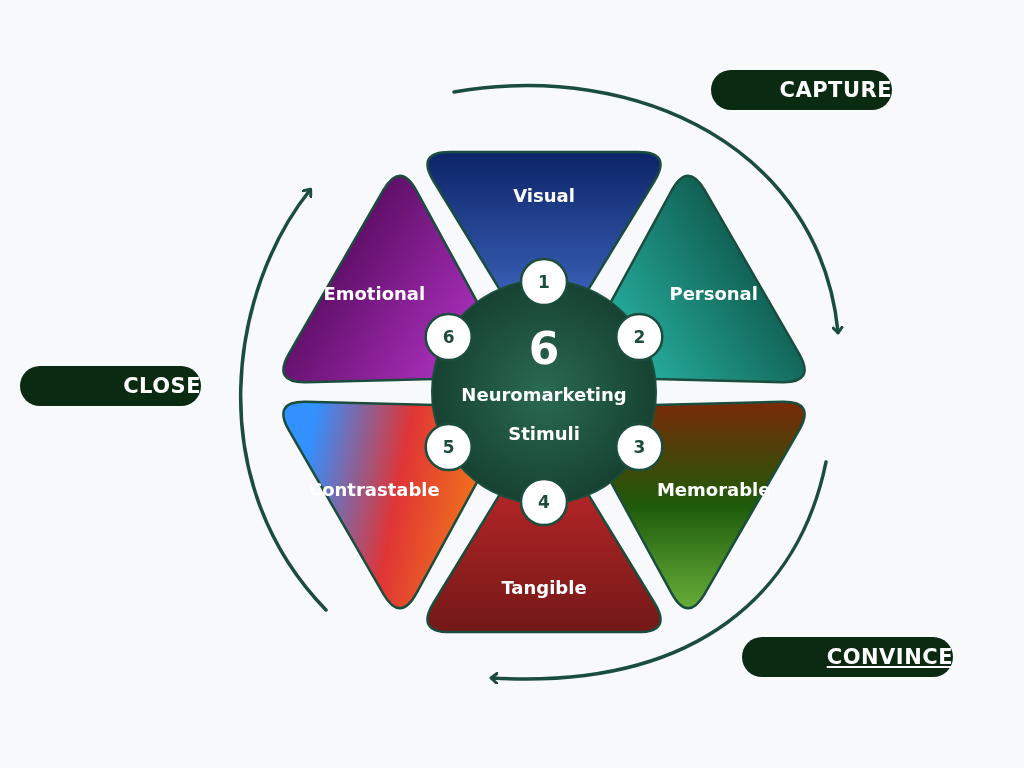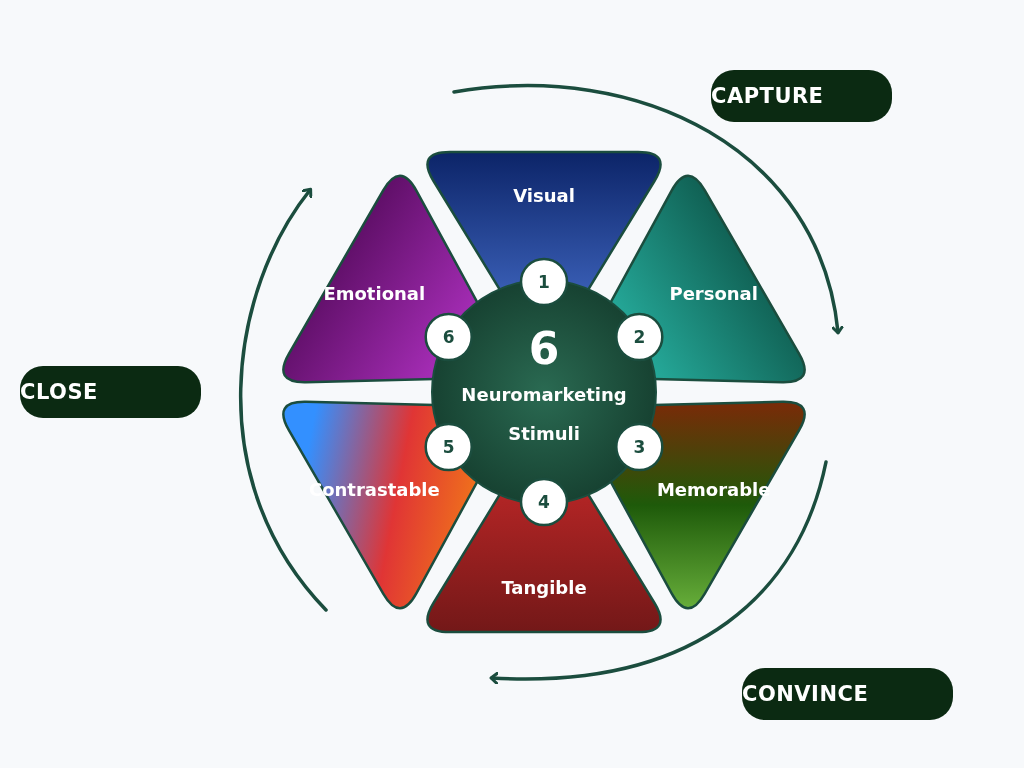--- a/index.html
+++ b/index.html
@@ -4,29 +4,29 @@
   <style>
     html, body { margin: 0; padding: 0; }
     body {
       width: 1024px; height: 768px; overflow: hidden;
       background: #f7f9fb;
       font-family: "DejaVu Sans", "Liberation Sans", sans-serif;
       position: relative;
     }
     #canvas { position: absolute; left: 0; top: 0; width: 1024px; height: 768px; }
     .pill {
-      position: absolute; height: 52px; border-radius: 23px;
+      position: absolute; height: 40px; border-radius: 23px;
       background: #0b2a12; color: #ffffff;
       font-family: "DejaVu Sans", sans-serif; font-weight: bold;
       font-size: 21px; letter-spacing: 0.5px;
-      display: flex; align-items: center; justify-content: flex-start;
+      display: flex; align-items: center; justify-content: flex-end;
       box-sizing: border-box;
     }
     #pill-capture { left: 711px; top: 70px; width: 181px; }
-    #pill-convince { left: 742px; top: 668px; width: 211px; }
+    #pill-convince { left: 742px; top: 637px; width: 211px; text-decoration: underline; }
     #pill-close { left: 20px; top: 366px; width: 181px; }
     svg text { font-family: "DejaVu Sans", sans-serif; font-weight: bold; }
   </style>
 </head>
 <body>
 
 <svg id="canvas" viewBox="0 0 1024 768" xmlns="http://www.w3.org/2000/svg">
   <defs id="defs">
       <linearGradient id="grad-0" x1="0" y1="0" x2="0" y2="1">
         <stop offset="0%" stop-color="#0c2468"></stop>

